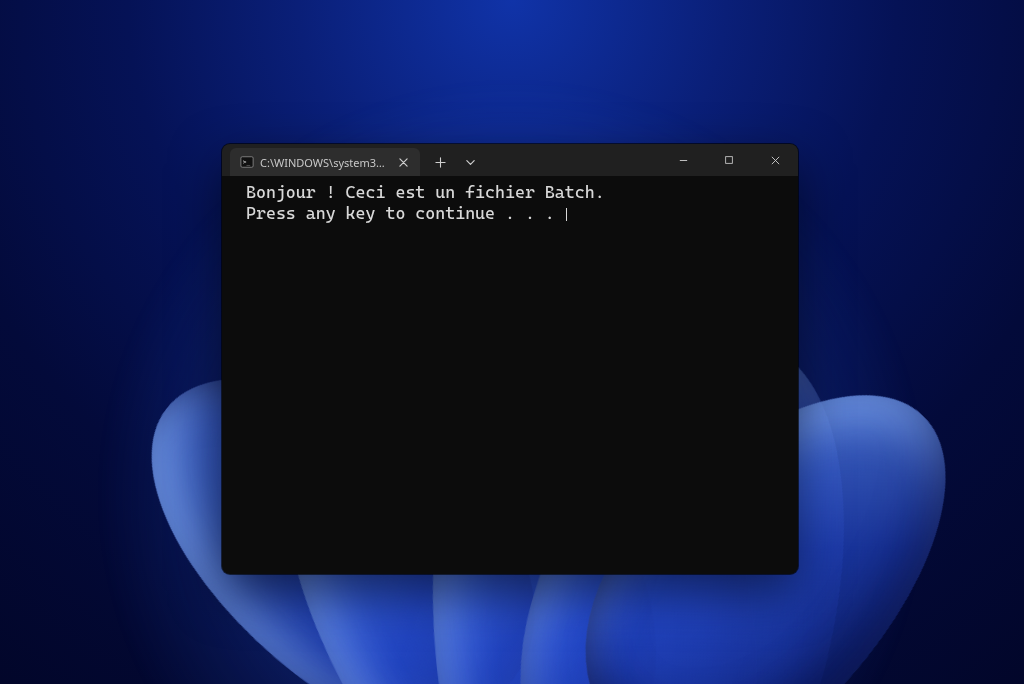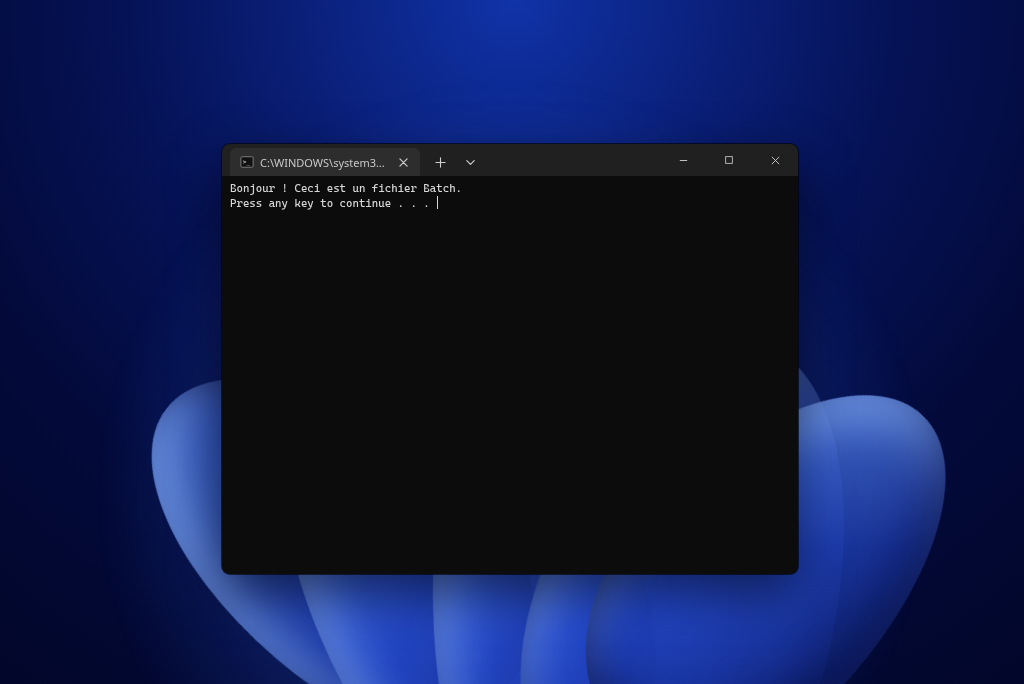--- a/index.html
+++ b/index.html
@@ -122,23 +122,23 @@
   }
   .winbtn {
     width: 46px;
     display: inline-flex; align-items: center; justify-content: center;
     color: #cfcfcf;
     cursor: pointer;
   }
 
   .term-body {
     flex: 1;
-    padding: 6px 8px;
+    padding: 6px 24px;
     font-family: Consolas, "Cascadia Mono", monospace;
-    font-size: 11px;
+    font-size: 17px;
     line-height: 1.25;
     color: #d8d8d8;
     white-space: pre;
     cursor: text;
   }
   .cursor {
     display: inline-block;
     width: 1px; height: 13px;
     background: #d8d8d8;
     vertical-align: -2px;

